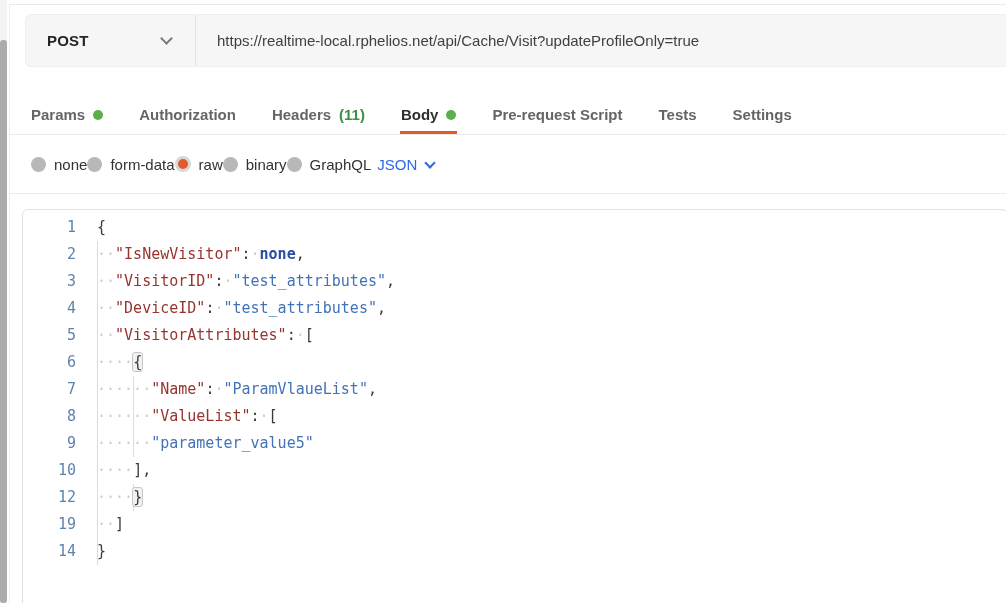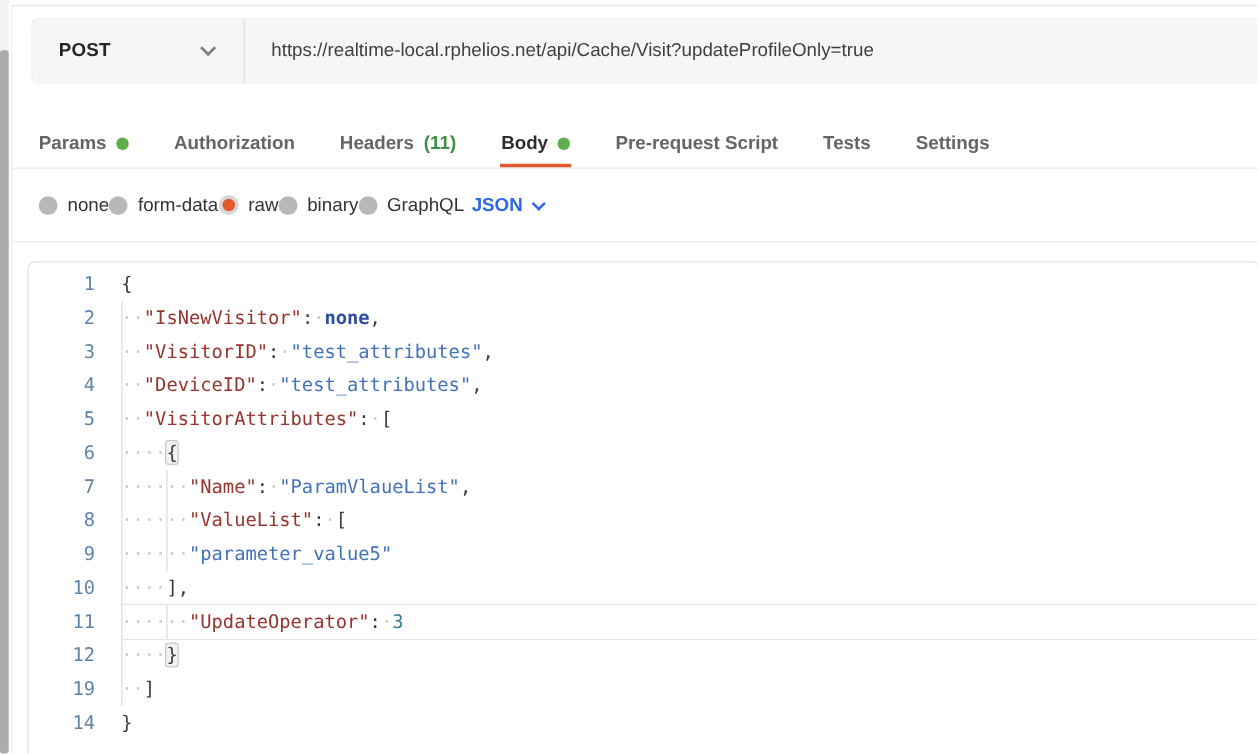--- a/index.html
+++ b/index.html
@@ -35,21 +35,21 @@
   .tab.active::after{content:"";position:absolute;left:-1px;right:-1px;bottom:0;height:3px;background:var(--orange);}
   .tab .dot{width:10px;height:10px;border-radius:50%;background:var(--dot-green);margin-top:1px;}
   .tab .badge{color:var(--badge-green);}
 
   
   .modes{position:absolute;left:31px;top:138px;height:52px;display:flex;align-items:center;}
   .modes-border{position:absolute;left:10px;right:0;top:193px;height:1px;background:#E9E9E9;}
   .mode{display:flex;align-items:center;gap:8px;font-size:15px;color:#333;cursor:pointer;}
   .radio{width:15px;height:15px;border-radius:50%;background:#B8B8B8;flex:0 0 auto;}
   .mode.selected .radio{width:16px;height:16px;background:var(--orange);border:3px solid #D7D7D7;}
-  .lang{display:flex;align-items:center;gap:9px;margin-left:6px;color:var(--link-blue);font-size:15px;font-weight:700;cursor:pointer;}
+  .lang{display:flex;align-items:center;gap:9px;margin-left:6px;color:var(--link-blue);font-size:15px;font-weight:400;cursor:pointer;}
   .lang .chev{border-color:var(--link-blue);width:8px;height:8px;margin:-3px 0 0 0;}
 
   
   .editor{position:absolute;left:22px;top:209px;right:-2px;bottom:-10px;background:#fff;
           border:1px solid #E2E2E2;border-radius:6px;overflow:hidden;}
   .code-scroll{position:relative;padding-top:4px;font-family:"DejaVu Sans Mono",monospace;font-size:15px;}
   .guides{position:absolute;left:74px;top:4px;width:400px;height:100%;font-family:"DejaVu Sans Mono",monospace;font-size:15px;pointer-events:none;}
   .guide{position:absolute;width:1px;background:#DCDCDC;}
   .g1{left:0;top:27px;height:324px;}
   .g2a{left:4ch;top:162px;height:81px;}
@@ -181,24 +181,20 @@
         </div>
         <div class="line-row">
           <div class="line-num">9</div>
           <div class="line-code"><span class="tok-ws">······</span><span class="tok-str">"parameter_value5"</span></div>
         </div>
         <div class="line-row">
           <div class="line-num">10</div>
           <div class="line-code"><span class="tok-ws">····</span><span class="tok-p">],</span></div>
         </div>
         <div class="line-row">
-          <div class="line-num">11</div>
-          <div class="line-code active"><span class="tok-ws">······</span><span class="tok-key">"UpdateOperator"</span><span class="tok-p">:</span><span class="tok-ws">·</span><span class="tok-num">3</span></div>
-        </div>
-        <div class="line-row">
           <div class="line-num">12</div>
           <div class="line-code"><span class="tok-ws">····</span><span class="tok-p tok-match">}</span></div>
         </div>
         <div class="line-row">
           <div class="line-num">19</div>
           <div class="line-code"><span class="tok-ws">··</span><span class="tok-p">]</span></div>
         </div>
         <div class="line-row">
           <div class="line-num">14</div>
           <div class="line-code"><span class="tok-p">}</span></div>

